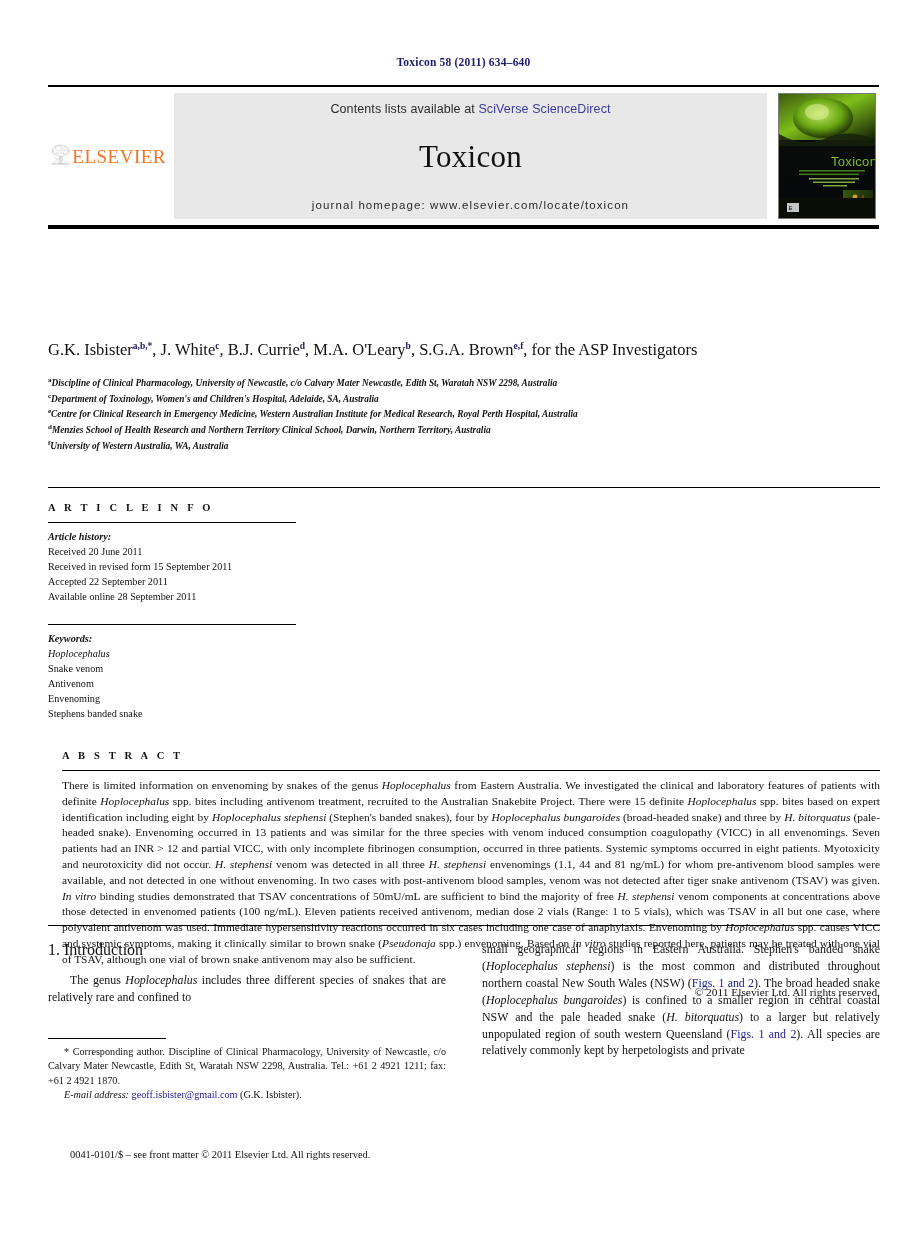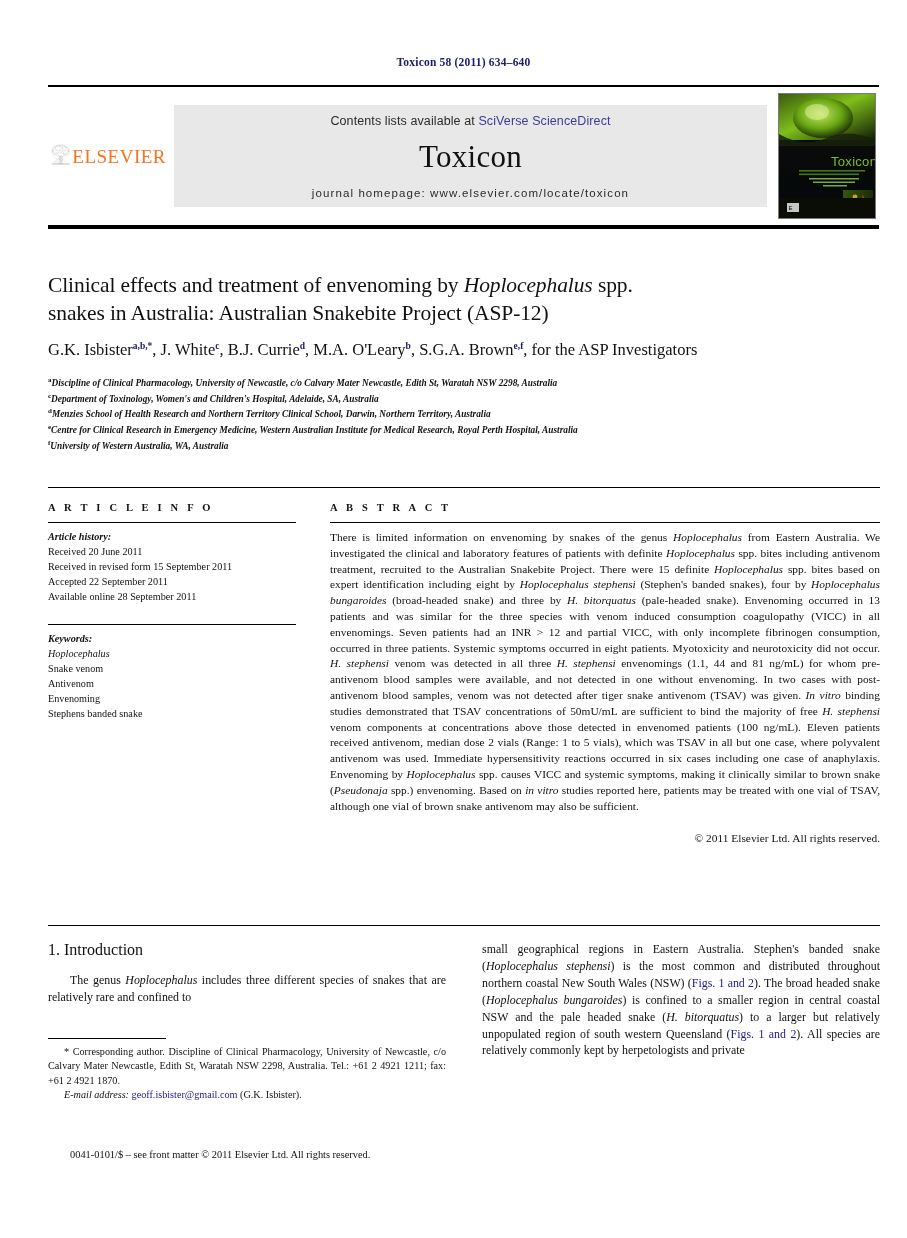--- a/index.html
+++ b/index.html
@@ -68,21 +68,21 @@
     margin-top: 2px;
   }
   .masthead-center {
     flex: 1 1 auto;
     background: #e8e8e8;
     display: flex;
     flex-direction: column;
     justify-content: space-between;
     align-items: center;
     padding: 9px 0 8px 0;
-    margin: 12px 8px;
+    margin: 0 8px;
   }
   .contents-line {
     font-family: "Liberation Sans", sans-serif;
     font-size: 12.5px;
     color: #2b2b2b;
     letter-spacing: .1px;
   }
   .contents-line .sd-link { color: #3b3b9e; }
   .journal-name {
     font-family: "Liberation Serif", serif;
@@ -148,20 +148,21 @@
 
   
   .band {
     position: absolute;
     left: 38px;
     top: 487px;
     width: 832px;
     border-top: 1px solid #000;
     padding-top: 14px;
     display: flex;
+    flex-direction: column;
   }
   .col-info {
     width: 248px;
     flex: 0 0 248px;
     padding-right: 20px;
   }
   .col-abs {
     flex: 1 1 auto;
     padding-left: 14px;
   }
@@ -359,34 +360,30 @@
           <path d="M76 105 l-3 9 h6 z"></path>
           <path d="M84 100 l-2 8 h4 z" fill="#b8411f"></path>
         </g>
         <rect x="0" y="104" width="96" height="20" fill="#0a0d06"></rect>
         <rect x="8" y="109" width="12" height="9" fill="#e7e7e7" opacity=".85"></rect>
         <text x="9.5" y="116.2" font-family="Liberation Sans, sans-serif" font-size="6" fill="#0a0d06">E</text>
       </svg>
     </div>
   </div>
 
-  <div class="title">
-    <span>Clinical effects and treatment of envenoming by </span><i>Hoplocephalus</i><span> spp.</span><br>
-    <span>snakes in Australia: Australian Snakebite Project (ASP-12)</span>
-  </div>
 
   <div class="authors">
     G.K. Isbister<sup>a,b,</sup><sup>*</sup>, J. White<sup>c</sup>, B.J. Currie<sup>d</sup>, M.A. O'Leary<sup>b</sup>, S.G.A. Brown<sup>e,f</sup>, for the ASP Investigators
   </div>
 
   <div class="affils">
     <div><sup>a</sup><span>Discipline of Clinical Pharmacology, University of Newcastle, c/o Calvary Mater Newcastle, Edith St, Waratah NSW 2298, Australia</span></div>
     <div><sup>c</sup><span>Department of Toxinology, Women's and Children's Hospital, Adelaide, SA, Australia</span></div>
+    <div><sup>e</sup><span>Centre for Clinical Research in Emergency Medicine, Western Australian Institute for Medical Research, Royal Perth Hospital, Australia</span></div>
     <div><sup>d</sup><span>Menzies School of Health Research and Northern Territory Clinical School, Darwin, Northern Territory, Australia</span></div>
-    <div><sup>e</sup><span>Centre for Clinical Research in Emergency Medicine, Western Australian Institute for Medical Research, Royal Perth Hospital, Australia</span></div>
     <div><sup>f</sup><span>University of Western Australia, WA, Australia</span></div>
   </div>
 
   <div class="band">
 
     <div class="col-info">
       <div class="sec-head">A R T I C L E   I N F O</div>
       <div class="rule"></div>
       <div class="info-block">
         <div class="lbl">Article history:</div>

